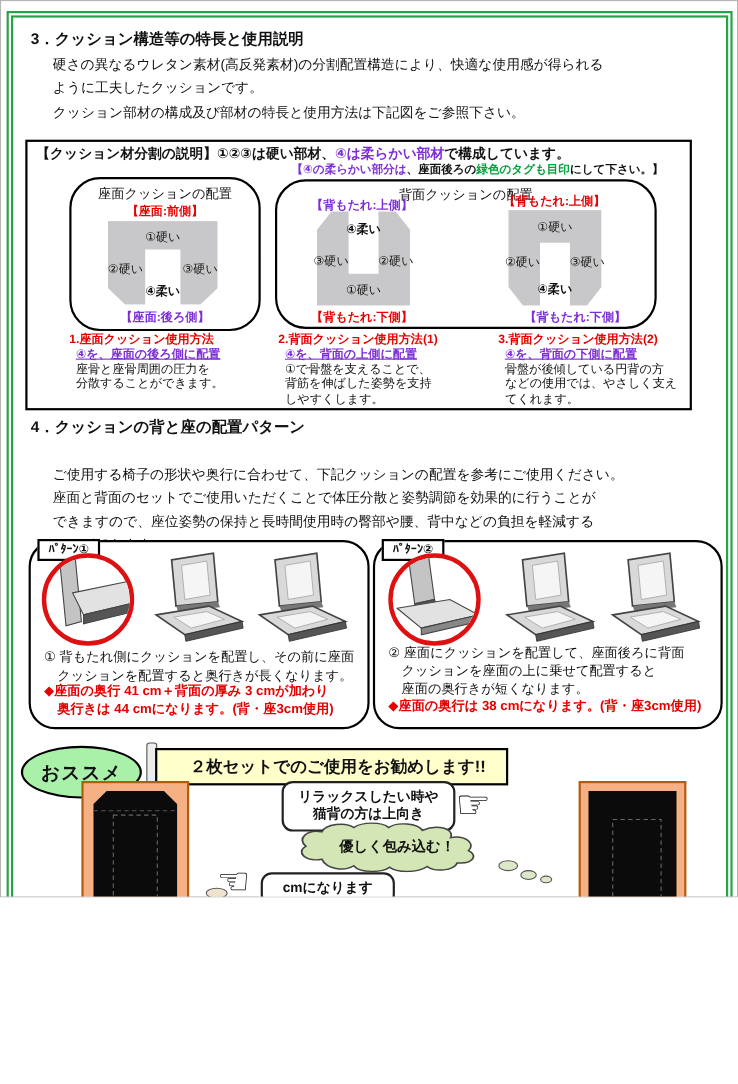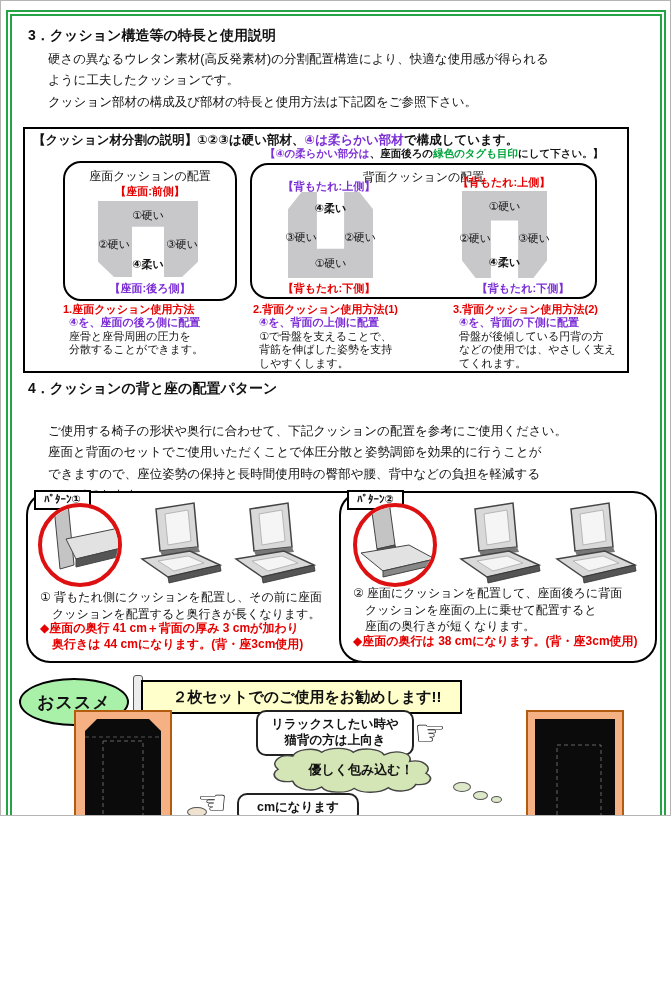--- a/index.html
+++ b/index.html
@@ -4,38 +4,38 @@
 <style>
   html,body{margin:0;padding:0;background:#fff;}
   .page{position:relative;width:671px;height:816px;background:#fff;border:1px solid #b5b5b5;
         font-family:"Liberation Sans","DejaVu Sans",sans-serif;color:#111;overflow:hidden;box-sizing:border-box;}
   .abs{position:absolute;}
   .green-frame{position:absolute;left:5px;top:9px;width:648px;height:938px;border:6px double #27a347;pointer-events:none;}
   .pre{white-space:pre-line;}
   .h{font-size:14px;font-weight:bold;}
   .body-text{font-size:12.5px;line-height:1.7;}
   .dbox{border:2px solid #000;background:#fff;}
-  .rbox{border:2px solid #000;border-radius:18px;background:#fff;}
+  .rbox{border:2px solid #000;border-radius:28px;background:#fff;}
   .pbox{border:2px solid #000;border-radius:24px;background:#fff;}
   .bold{font-weight:bold;}
   .purple{color:#7c2ed6;}
   .greentx{color:#00a33b;}
   .divtitle{font-size:12.5px;font-weight:bold;}
   .subtitle{font-size:10.5px;font-weight:bold;}
   .diag-title{font-size:12px;text-align:center;}
   .diag-red{font-size:11px;font-weight:bold;color:#e60000;text-align:center;}
   .diag-purple{font-size:11px;font-weight:bold;color:#7c2ed6;text-align:center;}
   .shape-wrap{position:absolute;}
   .gray-shape{position:absolute;left:0;top:0;width:100%;height:100%;background:#c8c8ca;}
   .shape-label{position:absolute;font-size:11px;color:#111;white-space:nowrap;}
   .notch-bottom{clip-path:polygon(0 0,100% 0,100% 80%,84% 100%,66% 100%,66% 34%,34% 34%,34% 100%,16% 100%,0 80%);}
   .notch-top{clip-path:polygon(0 20%,16% 0,34% 0,34% 66%,66% 66%,66% 0,84% 0,100% 20%,100% 100%,0 100%);}
   .usage{font-size:11px;line-height:1.22;}
   .usage .u-title{color:#e60000;font-weight:bold;}
-  .usage .u-sub{color:#7c2ed6;font-weight:bold;padding-left:6px;}
+  .usage .u-sub{color:#7c2ed6;font-weight:bold;padding-left:6px;text-decoration:underline;}
   .usage .u-body{padding-left:6px;}
   .ptab{position:absolute;left:6px;top:-3px;border:2px solid #000;background:#fff;font-size:11px;
         padding:1px 8px 2px 8px;font-weight:bold;}
   .pdesc{font-size:12px;line-height:1.38;}
   .pnote{font-size:12px;line-height:1.32;font-weight:bold;color:#e60000;}
   .badge{border:2px solid #000;border-radius:50%;background:#a9f0a9;display:flex;align-items:center;justify-content:center;
          font-size:17px;font-weight:bold;letter-spacing:1px;}
   .banner{border:2px solid #000;background:#ffffcc;display:flex;align-items:center;justify-content:center;
           font-size:15px;font-weight:bold;padding-left:11px;}
   .pole{background:#ececec;border:1px solid #555;border-radius:3px;}
@@ -138,21 +138,21 @@
         <polygon points="20,8 58,2 62,46 24,50" fill="#d9d9d9" stroke="#444" stroke-width="1.5"></polygon>
         <polygon points="29,13 52,9 55,40 32,44" fill="#f5f5f5" stroke="#aaa" stroke-width="0.8"></polygon>
         <polygon points="24,50 62,46 64,51 26,55" fill="#777"></polygon>
         <polygon points="6,58 54,50 84,64 32,76" fill="#d9d9d9" stroke="#444" stroke-width="1.5"></polygon>
         <polygon points="22,60 52,55 68,62 38,70" fill="#f5f5f5" stroke="#aaa" stroke-width="0.8"></polygon>
         <polygon points="32,76 84,64 85,70 33,82" fill="#555" stroke="#333" stroke-width="0.8"></polygon>
       </g>
     </defs>
   </svg>
 
-  <div class="abs pbox" style="left:25px;top:490px;width:306px;height:168px;padding-left:44px;">
+  <div class="abs pbox" style="left:25px;top:490px;width:306px;height:168px;">
     <div class="ptab">ﾊﾟﾀｰﾝ①</div>
     <svg class="abs" style="left:6px;top:8px;" width="292" height="88" viewBox="0 0 292 88">
       <clipPath id="c1">
           <circle cx="46" cy="44" r="38"></circle>
         </clipPath>
       <circle cx="46" cy="44" r="40" fill="#fff" stroke="#dd1111" stroke-width="4"></circle>
       <g clip-path="url(#c1)" stroke="#444" stroke-width="1">
         <polygon points="20,6 34,2 40,64 26,68" fill="#c4c4c4"></polygon>
         <polygon points="32,38 90,26 100,44 42,58" fill="#e2e2e2"></polygon>
         <polygon points="42,58 100,44 100,52 42,66" fill="#555"></polygon>

